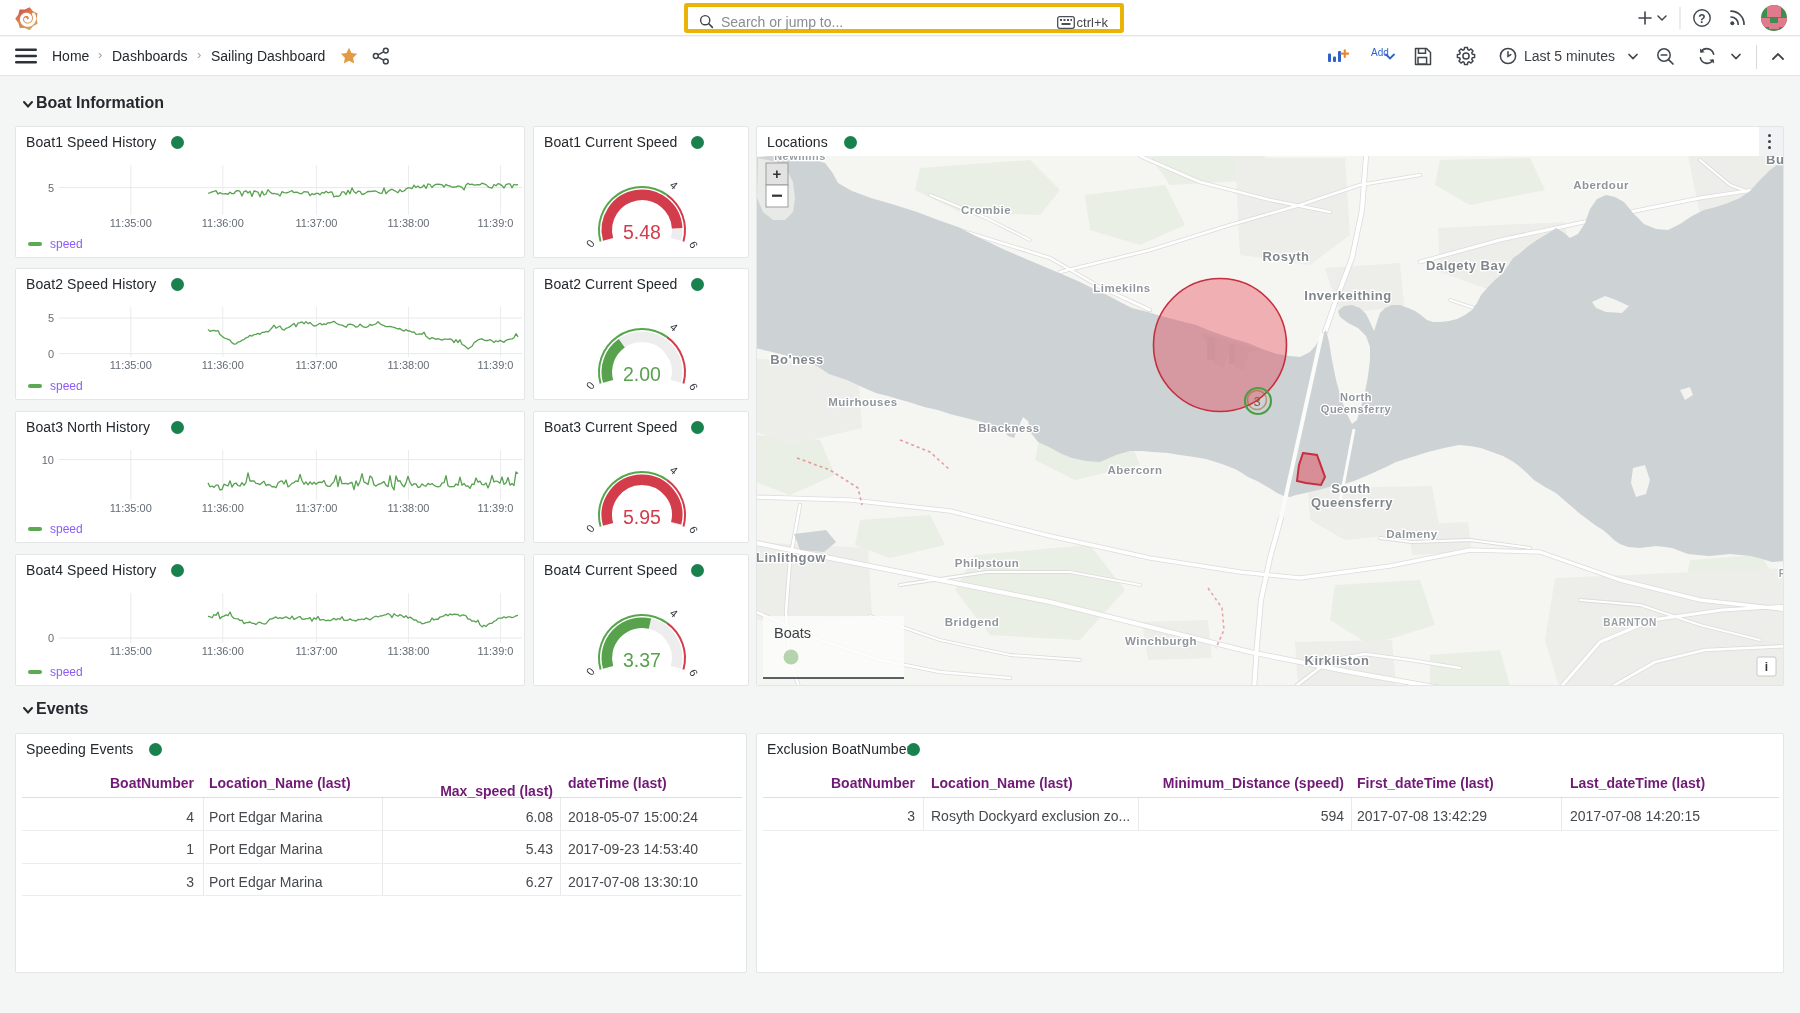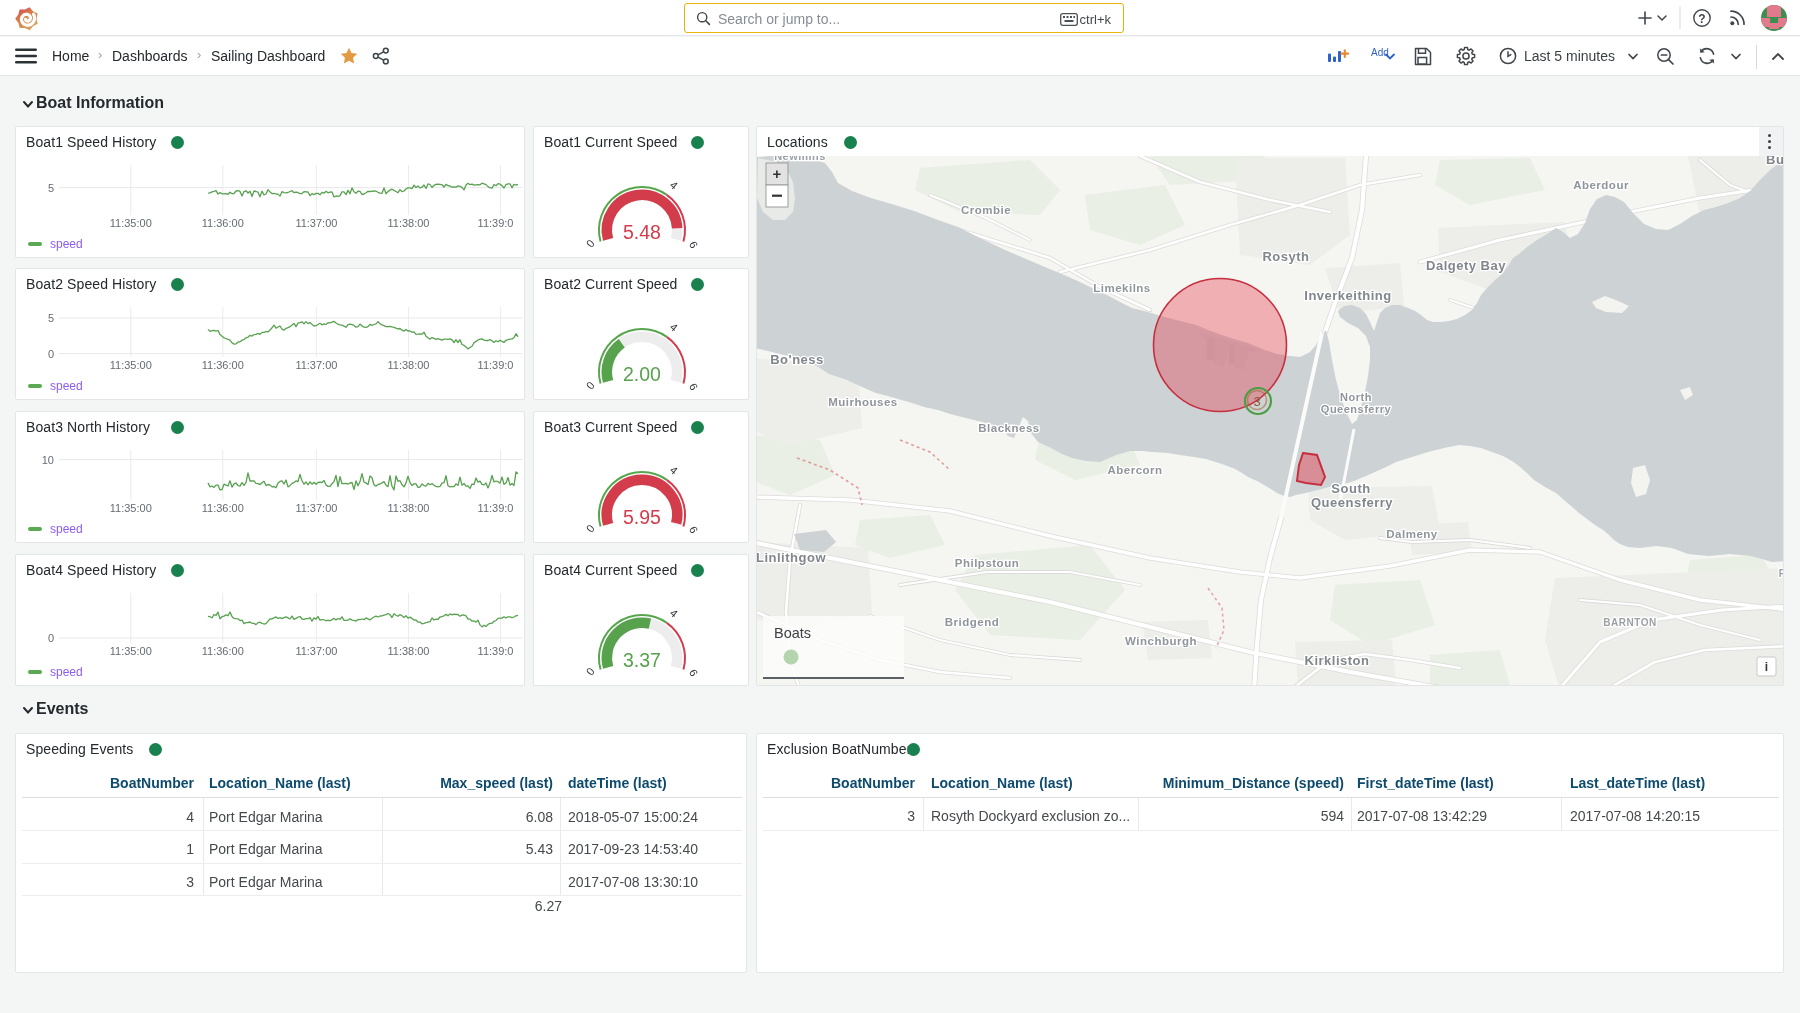--- a/index.html
+++ b/index.html
@@ -5,41 +5,41 @@
 * { margin:0; padding:0; box-sizing:border-box; }
 html,body { width:1800px; height:1013px; font-family:"Liberation Sans",sans-serif; background:#f4f5f5; overflow:hidden; }
 .topbar { position:absolute; left:0; top:0; width:1800px; height:36px; background:#fff; border-bottom:1px solid #e3e5e6; }
 .toolbar { position:absolute; left:0; top:37px; width:1800px; height:39px; background:#fff; border-bottom:1px solid #e3e5e6; }
 .panel { position:absolute; background:#fff; border:1px solid #e4e5e6; border-radius:2px; }
 .ptitle { position:absolute; left:10px; top:7px; font-size:14px; font-weight:400; color:#24292e; letter-spacing:0.1px; }
 .pdot { position:absolute; top:9px; width:13px; height:13px; border-radius:50%; background:#19814e; }
 .sechead { position:absolute; font-size:16px; font-weight:600; color:#24292e; }
 .legend { position:absolute; font-size:12px; color:#8b5cf6; }
 .legend .sw { display:inline-block; width:14px; height:4px; border-radius:2px; background:#5ca953; vertical-align:2px; margin-right:8px; }
-.th { font-weight:700; color:#0c4a6e; font-size:14px; }
+.th { font-weight:700; color:#701a75; font-size:14px; }
 .td { color:#45494e; font-size:14px; }
 svg text { font-family:"Liberation Sans",sans-serif; }
 </style>
 </head>
 <body>
 
 <div class="topbar">
   <svg width="24" height="25" style="position:absolute;left:15px;top:6px" viewBox="0 0 23 24">
     <defs>
         <linearGradient id="glog" x1="0.15" y1="0" x2="0.75" y2="1">
       <stop offset="0" stop-color="#d2455c"></stop>
           <stop offset="0.38" stop-color="#d87b48"></stop>
           <stop offset="1" stop-color="#dba55e"></stop>
     </linearGradient>
       </defs>
     <polygon points="13.97,1.17 17.20,4.98 21.66,7.25 20.70,12.16 21.70,17.06 17.27,19.37 14.06,23.21 9.49,21.18 4.49,21.07 3.23,16.23 0.20,12.25 3.19,8.24 4.42,3.40 9.41,3.24" fill="url(#glog)"></polygon>
     <path d="M17.73,7.84 L18.26,8.95 L18.59,10.11 L18.73,11.30 L18.68,12.48 L18.44,13.61 L18.03,14.68 L17.45,15.65 L16.73,16.50 L15.90,17.21 L14.98,17.77 L13.99,18.16 L12.97,18.39 L11.95,18.44 L10.94,18.33 L9.99,18.06 L9.10,17.64 L8.31,17.10 L7.63,16.44 L7.08,15.69 L6.66,14.88 L6.39,14.03 L6.26,13.16 L6.28,12.30 L6.43,11.47 L6.72,10.69 L7.11,9.98 L7.61,9.37 L8.20,8.85 L8.84,8.44 L9.53,8.16 L10.24,7.99 L10.95,7.94 L11.64,8.01 L12.29,8.19 L12.89,8.47 L13.43,8.83 L13.88,9.27 L14.25,9.76 L14.52,10.29 L14.69,10.85 L14.77,11.40 L14.75,11.95 L14.65,12.47 L14.46,12.95 L14.21,13.38 L13.89,13.74 L13.54,14.04 L13.15,14.26 L12.74,14.41 L12.33,14.49 L11.93,14.49 L11.55,14.43 L11.21,14.30 L10.90,14.13 L10.64,13.92 L10.44,13.67 L10.29,13.41 L10.19,13.14 L10.15,12.87 L10.16,12.61" fill="none" stroke="#ffffff" stroke-width="3.1" stroke-linecap="round"></path>
   </svg>
 
-  <div style="position:absolute;left:684px;top:3px;width:440px;height:30px;border:1px solid #eab308;border-radius:3px;background:#fff;">
+  <div style="position:absolute;left:684px;top:3px;width:440px;height:30px;border:4px solid #eab308;border-radius:3px;background:#fff;">
     <svg width="15" height="15" style="position:absolute;left:11px;top:7px" viewBox="0 0 15 15">
         <circle cx="6.2" cy="6.2" r="4.6" fill="none" stroke="#3e444b" stroke-width="1.4"></circle>
         <line x1="9.8" y1="9.8" x2="13.4" y2="13.4" stroke="#3e444b" stroke-width="1.6" stroke-linecap="round"></line>
       </svg>
     <span style="position:absolute;left:33px;top:7px;font-size:14px;color:#868d94;">Search or jump to...</span>
     <svg width="18" height="13" style="position:absolute;right:45px;top:9px" viewBox="0 0 18 13">
         <rect x="0.7" y="0.7" width="16.6" height="11.6" rx="2" fill="none" stroke="#4a5057" stroke-width="1.3"></rect>
         <rect x="3" y="3" width="2" height="2" fill="#4a5057"></rect>
         <rect x="6.5" y="3" width="2" height="2" fill="#4a5057"></rect>
         <rect x="10" y="3" width="2" height="2" fill="#4a5057"></rect>
@@ -435,41 +435,41 @@
 </div>
 </div>
 
 <div class="panel" style="left:15px;top:733px;width:732px;height:240px;">
   <div class="ptitle">Speeding Events</div>
   <div class="pdot" style="left:133px;"></div>
   <div style="position:absolute;left:6px;top:34px;width:720px;">
     <div style="position:relative;height:29px;">
       <span class="th" style="position:absolute;right:548px;top:7px;">BoatNumber</span>
       <span class="th" style="position:absolute;left:187px;top:7px;">Location_Name (last)</span>
-      <span class="th" style="position:absolute;right:189px;top:7px;text-align:center;">Max_speed (last)</span>
+      <span class="th" style="position:absolute;right:189px;top:15px;text-align:center;">Max_speed (last)</span>
       <span class="th" style="position:absolute;left:546px;top:7px;">dateTime (last)</span>
     </div>
     <div style="border-top:1px solid #dcdfe1;"></div>
     <div style="position:relative;height:98px;">
       <div style="position:absolute;left:181px;top:0;width:1px;height:98px;background:#e7e9ea;"></div>
       <div style="position:absolute;left:360px;top:0;width:1px;height:98px;background:#e7e9ea;"></div>
       <div style="position:absolute;left:538px;top:0;width:1px;height:98px;background:#e7e9ea;"></div>
       <div style="position:absolute;left:0;top:32px;width:720px;height:1px;background:#ebedee;"></div>
       <div style="position:absolute;left:0;top:65px;width:720px;height:1px;background:#ebedee;"></div>
       <span class="td" style="position:absolute;right:548px;top:11px;">4</span>
       <span class="td" style="position:absolute;left:187px;top:11px;">Port Edgar Marina</span>
       <span class="td" style="position:absolute;right:189px;top:11px;">6.08</span>
       <span class="td" style="position:absolute;left:546px;top:11px;">2018-05-07 15:00:24</span>
       <span class="td" style="position:absolute;right:548px;top:43px;">1</span>
       <span class="td" style="position:absolute;left:187px;top:43px;">Port Edgar Marina</span>
       <span class="td" style="position:absolute;right:189px;top:43px;">5.43</span>
       <span class="td" style="position:absolute;left:546px;top:43px;">2017-09-23 14:53:40</span>
       <span class="td" style="position:absolute;right:548px;top:76px;">3</span>
       <span class="td" style="position:absolute;left:187px;top:76px;">Port Edgar Marina</span>
-      <span class="td" style="position:absolute;right:180px;top:76px;margin-top:24px;">6.27</span>
+      <span class="td" style="position:absolute;right:189px;top:76px;">6.27</span>
       <span class="td" style="position:absolute;left:546px;top:76px;">2017-07-08 13:30:10</span>
       <div style="position:absolute;left:0;top:97px;width:720px;height:1px;background:#ebedee;"></div>
     </div>
   </div>
 </div>
 
 <div class="panel" style="left:756px;top:733px;width:1028px;height:240px;">
   <div class="ptitle">Exclusion BoatNumber</div>
   <div class="pdot" style="left:150px;"></div>
   <div style="position:absolute;left:6px;top:34px;width:1016px;">

